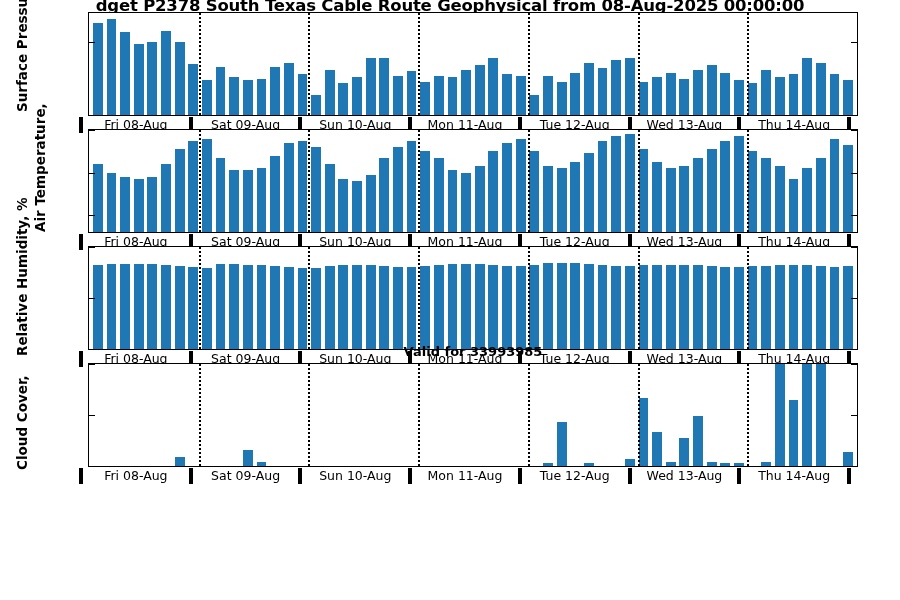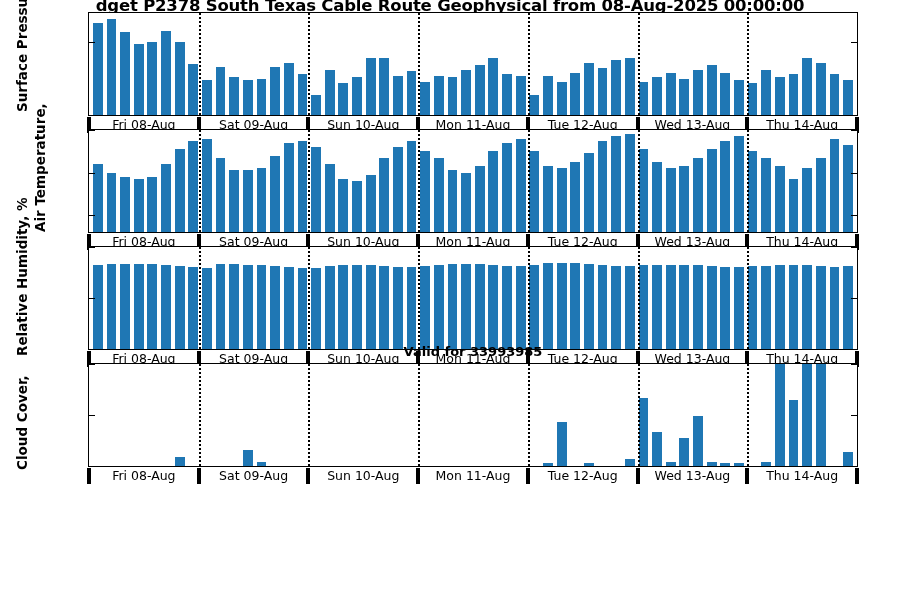--- a/index.html
+++ b/index.html
@@ -77,21 +77,21 @@
     height: 0;
     border-top: 1px solid #000;
   }
   .ytickmark.right {
     left: auto;
     right: 0;
   }
   
   .xlabels {
     position: absolute;
-    left: 88px;
+    left: 80px;
     width: 770px;
     height: 16px;
     font-size: 12.5px;
     color: #000;
   }
   .xlabel {
     position: absolute;
     transform: translateX(-50%);
     white-space: nowrap;
   }

